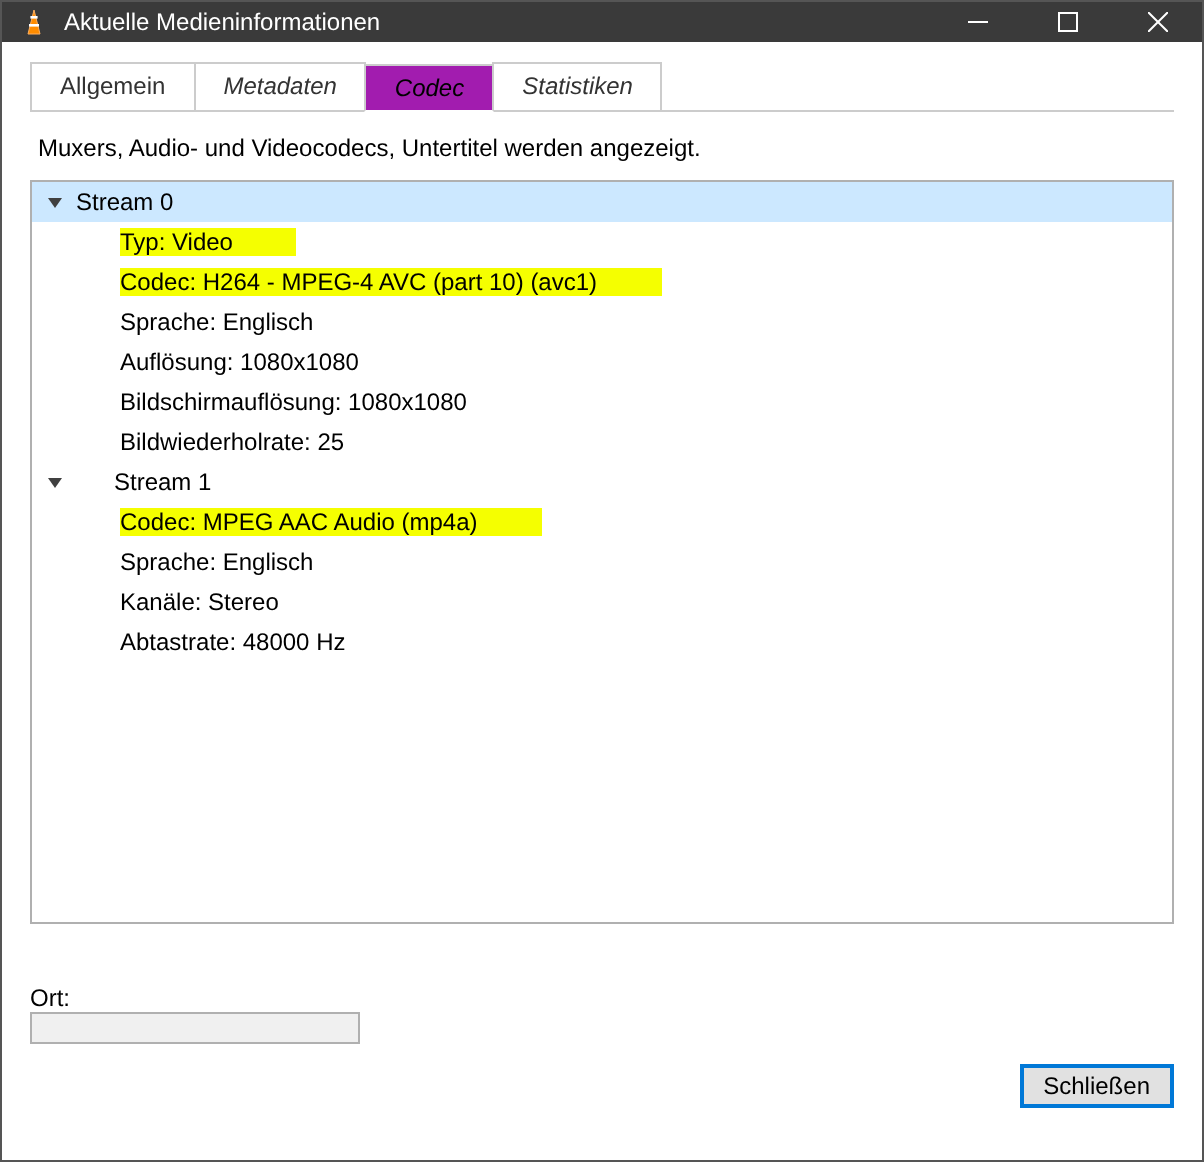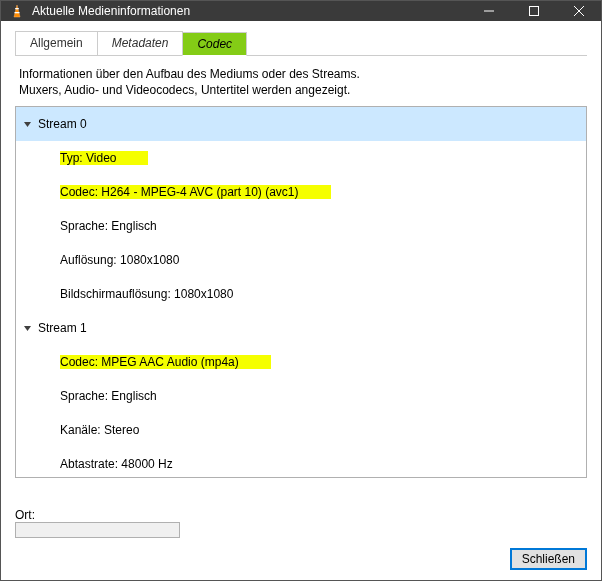--- a/index.html
+++ b/index.html
@@ -60,21 +60,21 @@
   border: 1px solid #ccc;
   border-bottom: none;
   background: #fff;
   margin-right: 0px;
   position: relative;
   font-size: 12px;
   color: #000;
 }
 .tab + .tab { margin-left: -1px; font-style: italic; }
 .tab.active {
-  background: #84cc16;
+  background: #a21caf;
   border-bottom: 1px solid #fff;
   top: 1px;
   z-index: 3;
 }
 .tab.inactive {
   color: #333;
 }
 .tab-separator-line {
   border-top: 1px solid #ccc;
   position: relative;
@@ -89,29 +89,30 @@
 }
 .tree-panel {
   border: 1px solid #b0b0b0;
   height: 372px;
   overflow: auto;
   background: #fff;
 }
 .tree-row {
   display: flex;
   align-items: center;
-  height: 34px;
+  height: 20px;
   padding-left: 4px;
   font-size: 12px;
 }
 .tree-row.stream-header {
   background: #cce8ff;
 }
 .tree-row.stream-header.plain {
   background: #fff;
+  gap: 19px;
 }
 .arrow {
   width: 14px;
   display: inline-flex;
   align-items: center;
   justify-content: center;
   margin-right: 2px;
 }
 .arrow svg { display: block; }
 .tree-row .label {
@@ -190,25 +191,25 @@
         </svg>
     </div>
   </div>
 </div>
 
 <div class="content">
   <div class="tabs">
     <div class="tab inactive">Allgemein</div>
     <div class="tab inactive">Metadaten</div>
     <div class="tab active">Codec</div>
+    <div class="tab inactive">Statistiken</div>
   </div>
   <div class="tab-separator-line"></div>
 
   <div class="description">
-    <div>Informationen über den Aufbau des Mediums oder des Streams.</div>
     <div>Muxers, Audio- und Videocodecs, Untertitel werden angezeigt.</div>
   </div>
 
   <div class="tree-panel">
     <div class="tree-row stream-header">
       <span class="arrow">
         <svg width="9" height="9" viewBox="0 0 9 9">
             <path d="M1 2 L8 2 L4.5 7 Z" fill="#404040"></path>
           </svg>
       </span>
@@ -216,20 +217,21 @@
     </div>
     <div class="tree-row detail">
         <span class="hl-wrap">Typ: Video</span>
       </div>
     <div class="tree-row detail">
         <span class="hl-wrap">Codec: H264 - MPEG-4 AVC (part 10) (avc1)</span>
       </div>
     <div class="tree-row detail">Sprache: Englisch</div>
     <div class="tree-row detail">Auflösung: 1080x1080</div>
     <div class="tree-row detail">Bildschirmauflösung: 1080x1080</div>
+    <div class="tree-row detail">Bildwiederholrate: 25</div>
 
     <div class="tree-row stream-header plain">
       <span class="arrow">
         <svg width="9" height="9" viewBox="0 0 9 9">
             <path d="M1 2 L8 2 L4.5 7 Z" fill="#404040"></path>
           </svg>
       </span>
       <span class="label">Stream 1</span>
     </div>
     <div class="tree-row detail">

